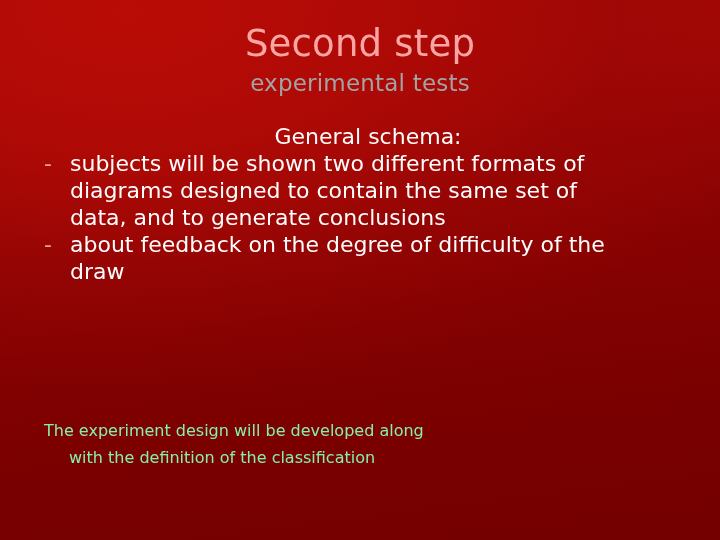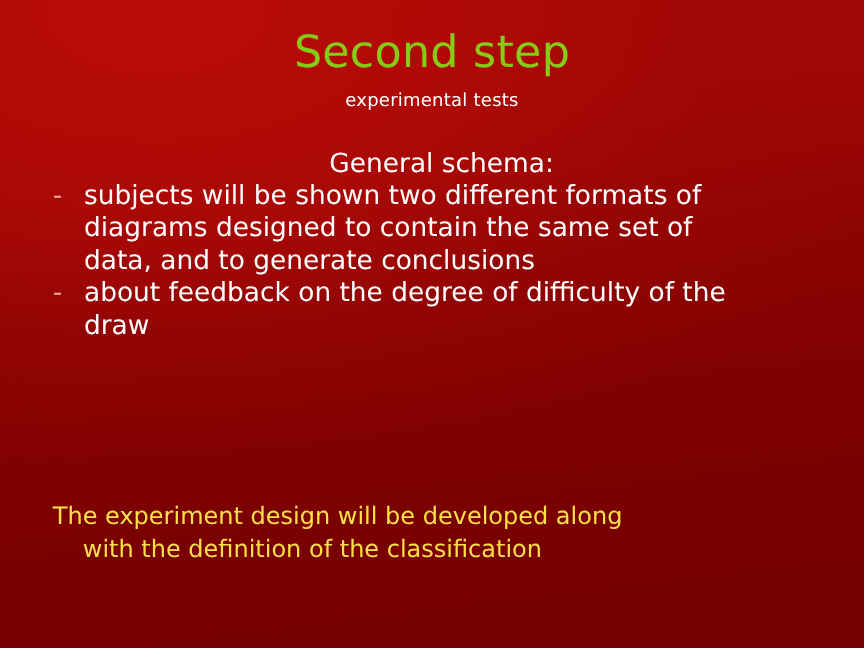--- a/index.html
+++ b/index.html
@@ -48,30 +48,30 @@
     position: absolute;
     top: 22px;
     left: 0;
     width: 720px;
     text-align: center;
   }
 
   .slide-title {
     font-size: 37px;
     line-height: 44px;
-    color: #84cc16;
+    color: #fca5a5;
     letter-spacing: 0.2px;
     white-space: nowrap;
   }
 
   .slide-subtitle {
     margin-top: 3px;
-    font-size: 15px;
+    font-size: 23px;
     line-height: 29px;
-    color: #ffffff;
+    color: #a3a3a3;
     letter-spacing: 0.2px;
     white-space: nowrap;
   }
 
   
   .body-block {
     position: absolute;
     top: 123px;
     left: 42px;
     width: 650px;
@@ -109,22 +109,22 @@
 
   .bullet-text {
     display: block;
   }
 
   .closing-block {
     position: absolute;
     top: 417px;
     left: 42px;
     width: 655px;
-    color: #fde047;
-    font-size: 20px;
+    color: #86efac;
+    font-size: 16px;
     line-height: 27px;
   }
 
   .closing-line {
     margin: 0 0 0 2px;
   }
 
   .closing-line.indented {
     margin-left: 27px;
   }

